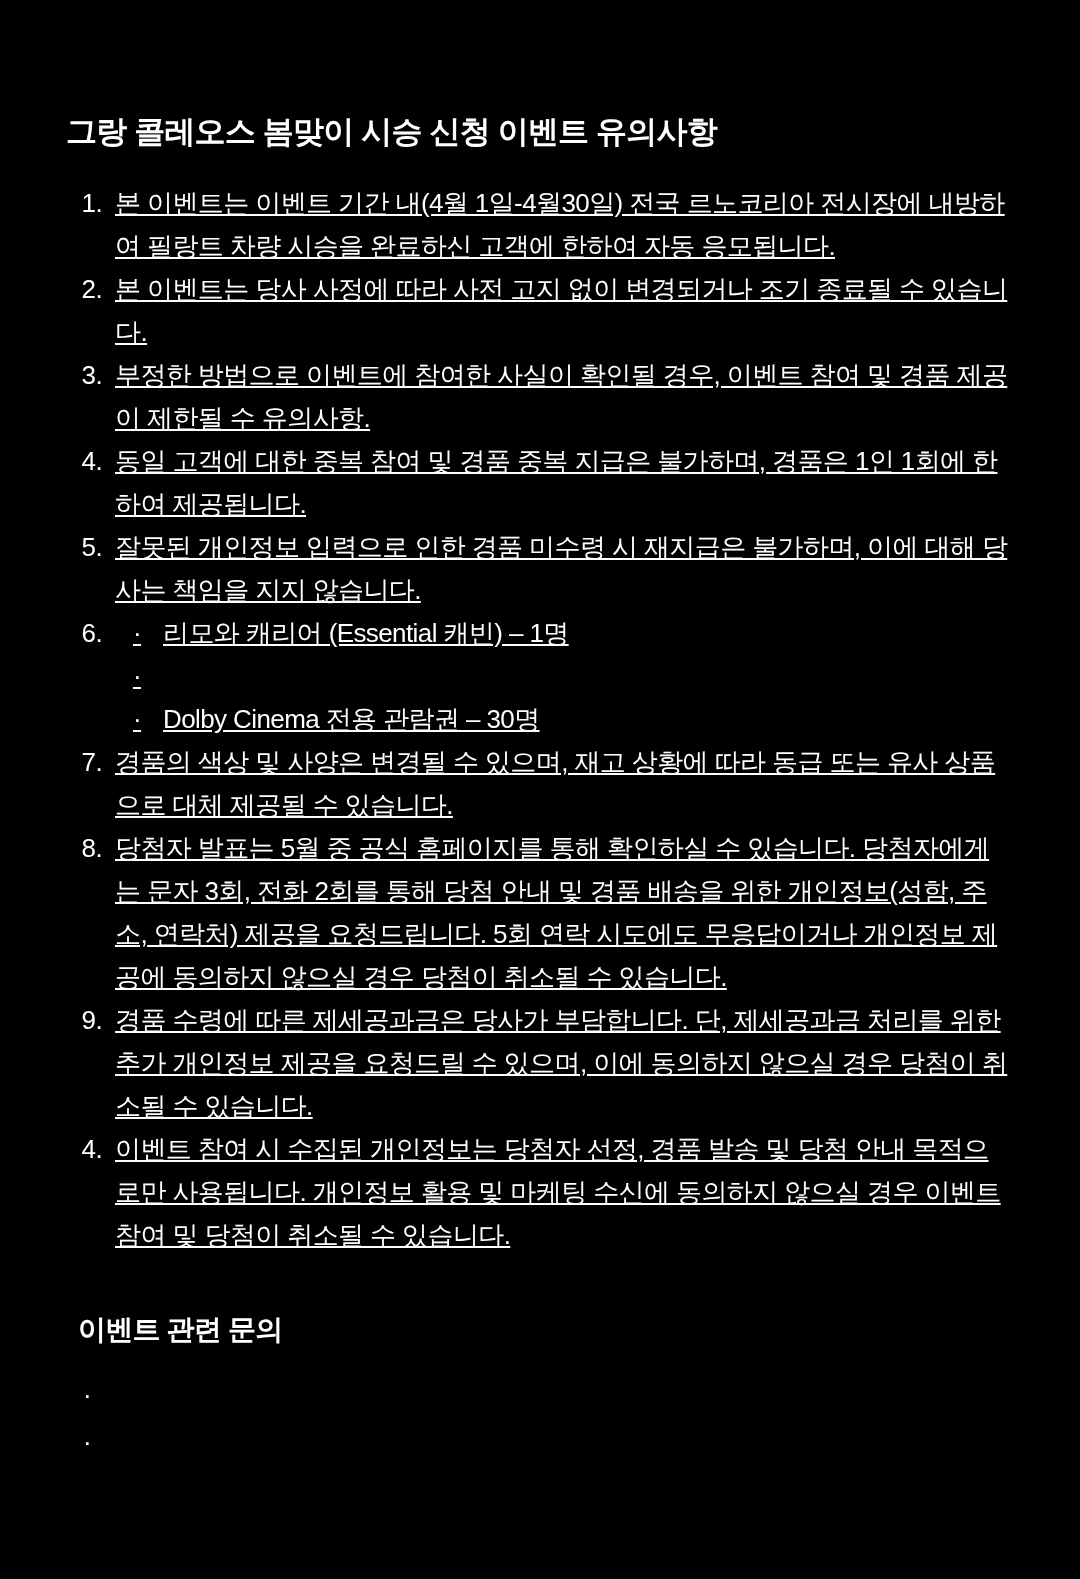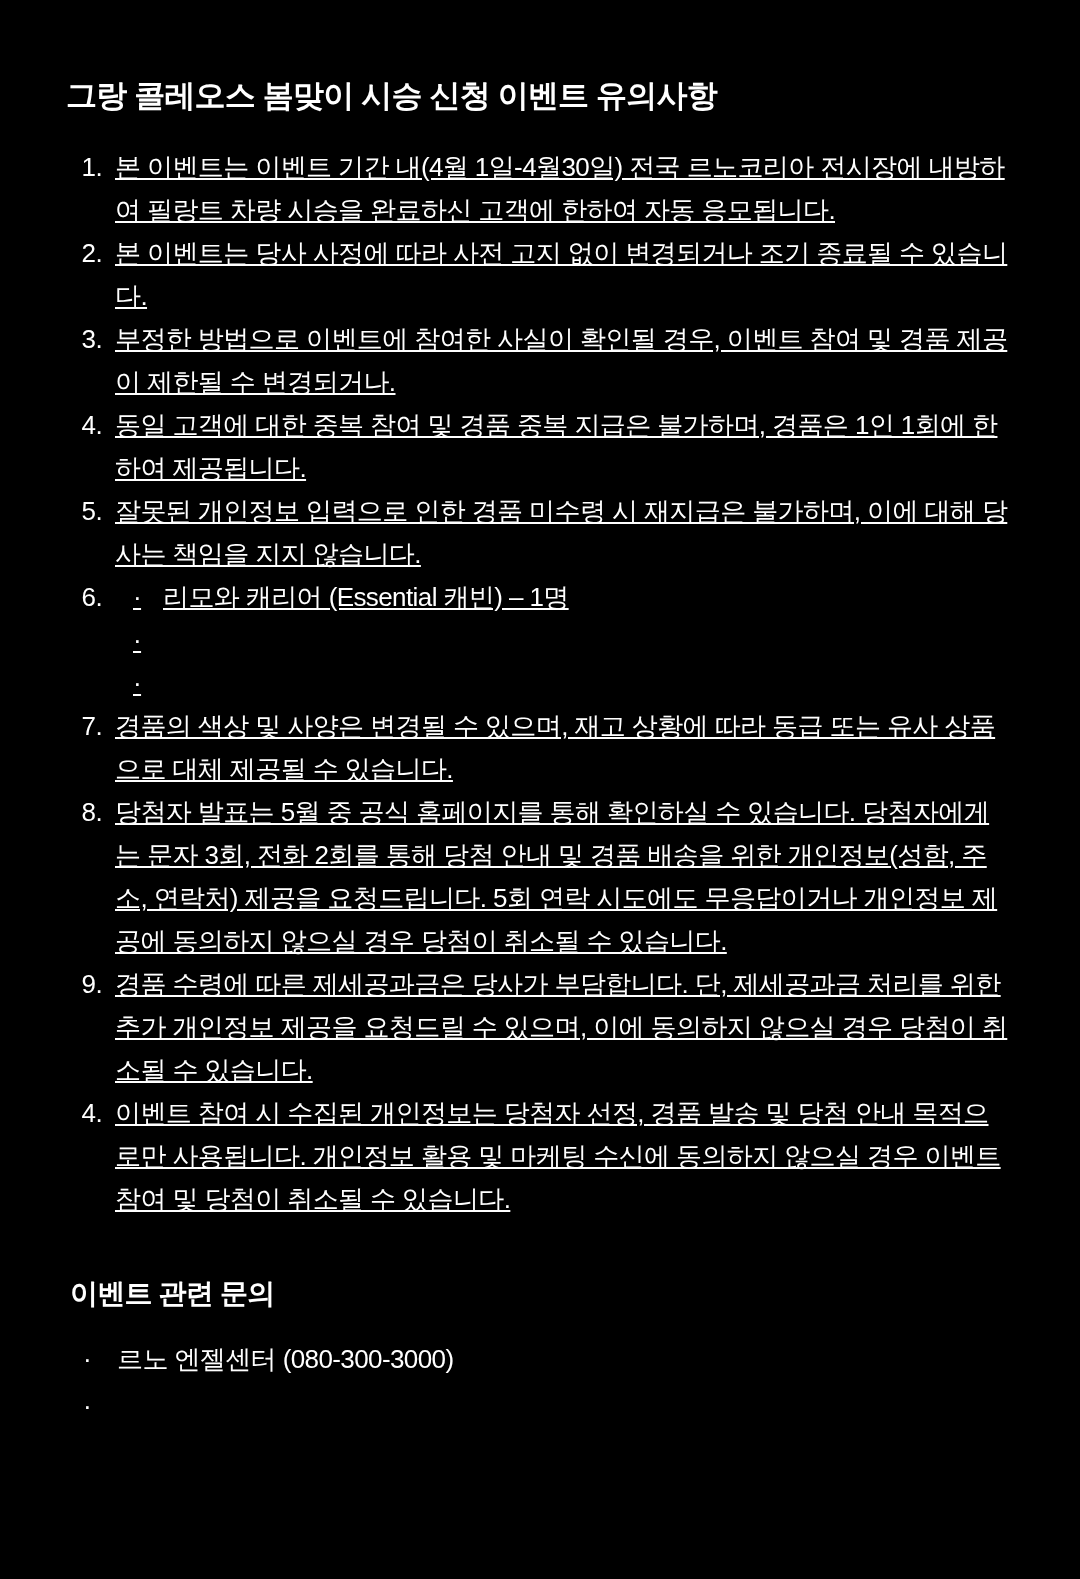--- a/index.html
+++ b/index.html
@@ -11,21 +11,21 @@
     height: 1579px;
     background: #000000;
     color: #ffffff;
     font-family: "Liberation Sans", "DejaVu Sans", sans-serif;
     overflow: hidden;
   }
   .page {
     box-sizing: border-box;
     width: 1080px;
     height: 1579px;
-    padding: 76px 66px 0 66px;
+    padding: 112px 66px 0 66px;
   }
   .page-title {
     margin: 0 0 30px 0;
     font-size: 31px;
     font-weight: 700;
     letter-spacing: -0.8px;
     line-height: 40px;
   }
   ol.notice-list {
     list-style: none;
@@ -59,21 +59,21 @@
     display: flex;
     align-items: flex-start;
   }
   .prize-bullet {
     flex: 0 0 48px;
     box-sizing: border-box;
     padding-left: 18px;
     font-size: 26px;
   }
   .contact-title {
-    margin: 55px 0 0 4px;
+    margin: 55px 0 0 12px;
     font-size: 28px;
     font-weight: 700;
     letter-spacing: -0.8px;
     line-height: 36px;
   }
   ul.contact-list {
     list-style: none;
     margin: 24px 0 0 0;
     padding: 0;
     font-size: 26px;
@@ -101,21 +101,21 @@
     <li>
       <span class="item-num">1.</span>
       <span class="item-txt">본 이벤트는 이벤트 기간 내(4월 1일-4월30일) 전국 르노코리아 전시장에 내방하여 필랑트 차량 시승을 완료하신 고객에 한하여 자동 응모됩니다.</span>
     </li>
     <li>
       <span class="item-num">2.</span>
       <span class="item-txt">본 이벤트는 당사 사정에 따라 사전 고지 없이 변경되거나 조기 종료될 수 있습니다.</span>
     </li>
     <li>
       <span class="item-num">3.</span>
-      <span class="item-txt">부정한 방법으로 이벤트에 참여한 사실이 확인될 경우, 이벤트 참여 및 경품 제공이 제한될 수 변경되거나.</span>
+      <span class="item-txt">부정한 방법으로 이벤트에 참여한 사실이 확인될 경우, 이벤트 참여 및 경품 제공이 제한될 수 유의사항.</span>
     </li>
     <li>
       <span class="item-num">4.</span>
       <span class="item-txt">동일 고객에 대한 중복 참여 및 경품 중복 지급은 불가하며, 경품은 1인 1회에 한하여 제공됩니다.</span>
     </li>
     <li>
       <span class="item-num">5.</span>
       <span class="item-txt">잘못된 개인정보 입력으로 인한 경품 미수령 시 재지급은 불가하며, 이에 대해 당사는 책임을 지지 않습니다.</span>
     </li>
     <li>
@@ -124,20 +124,21 @@
         <ul class="prize-list">
           <li>
             <span class="prize-bullet">·</span>
             <span>리모와 캐리어 (Essential 캐빈) – 1명</span>
           </li>
           <li>
             <span class="prize-bullet">·</span>
           </li>
           <li>
             <span class="prize-bullet">·</span>
+            <span>Dolby Cinema 전용 관람권 – 30명</span>
           </li>
         </ul>
       </span>
     </li>
     <li>
       <span class="item-num">7.</span>
       <span class="item-txt">경품의 색상 및 사양은 변경될 수 있으며, 재고 상황에 따라 동급 또는 유사 상품으로 대체 제공될 수 있습니다.</span>
     </li>
     <li>
       <span class="item-num">8.</span>
@@ -151,20 +152,19 @@
       <span class="item-num">4.</span>
       <span class="item-txt">이벤트 참여 시 수집된 개인정보는 당첨자 선정, 경품 발송 및 당첨 안내 목적으로만 사용됩니다. 개인정보 활용 및 마케팅 수신에 동의하지 않으실 경우 이벤트 참여 및 당첨이 취소될 수 있습니다.</span>
     </li>
   </ol>
 
   <h2 class="contact-title">이벤트 관련 문의</h2>
 
   <ul class="contact-list">
     <li>
       <span class="contact-bullet">·</span>
-      <span>르노 엔젤센터 (080-300-3000)</span>
     </li>
     <li>
       <span class="contact-bullet">·</span>
     </li>
   </ul>
 
 </div>
 
 </body></html>

